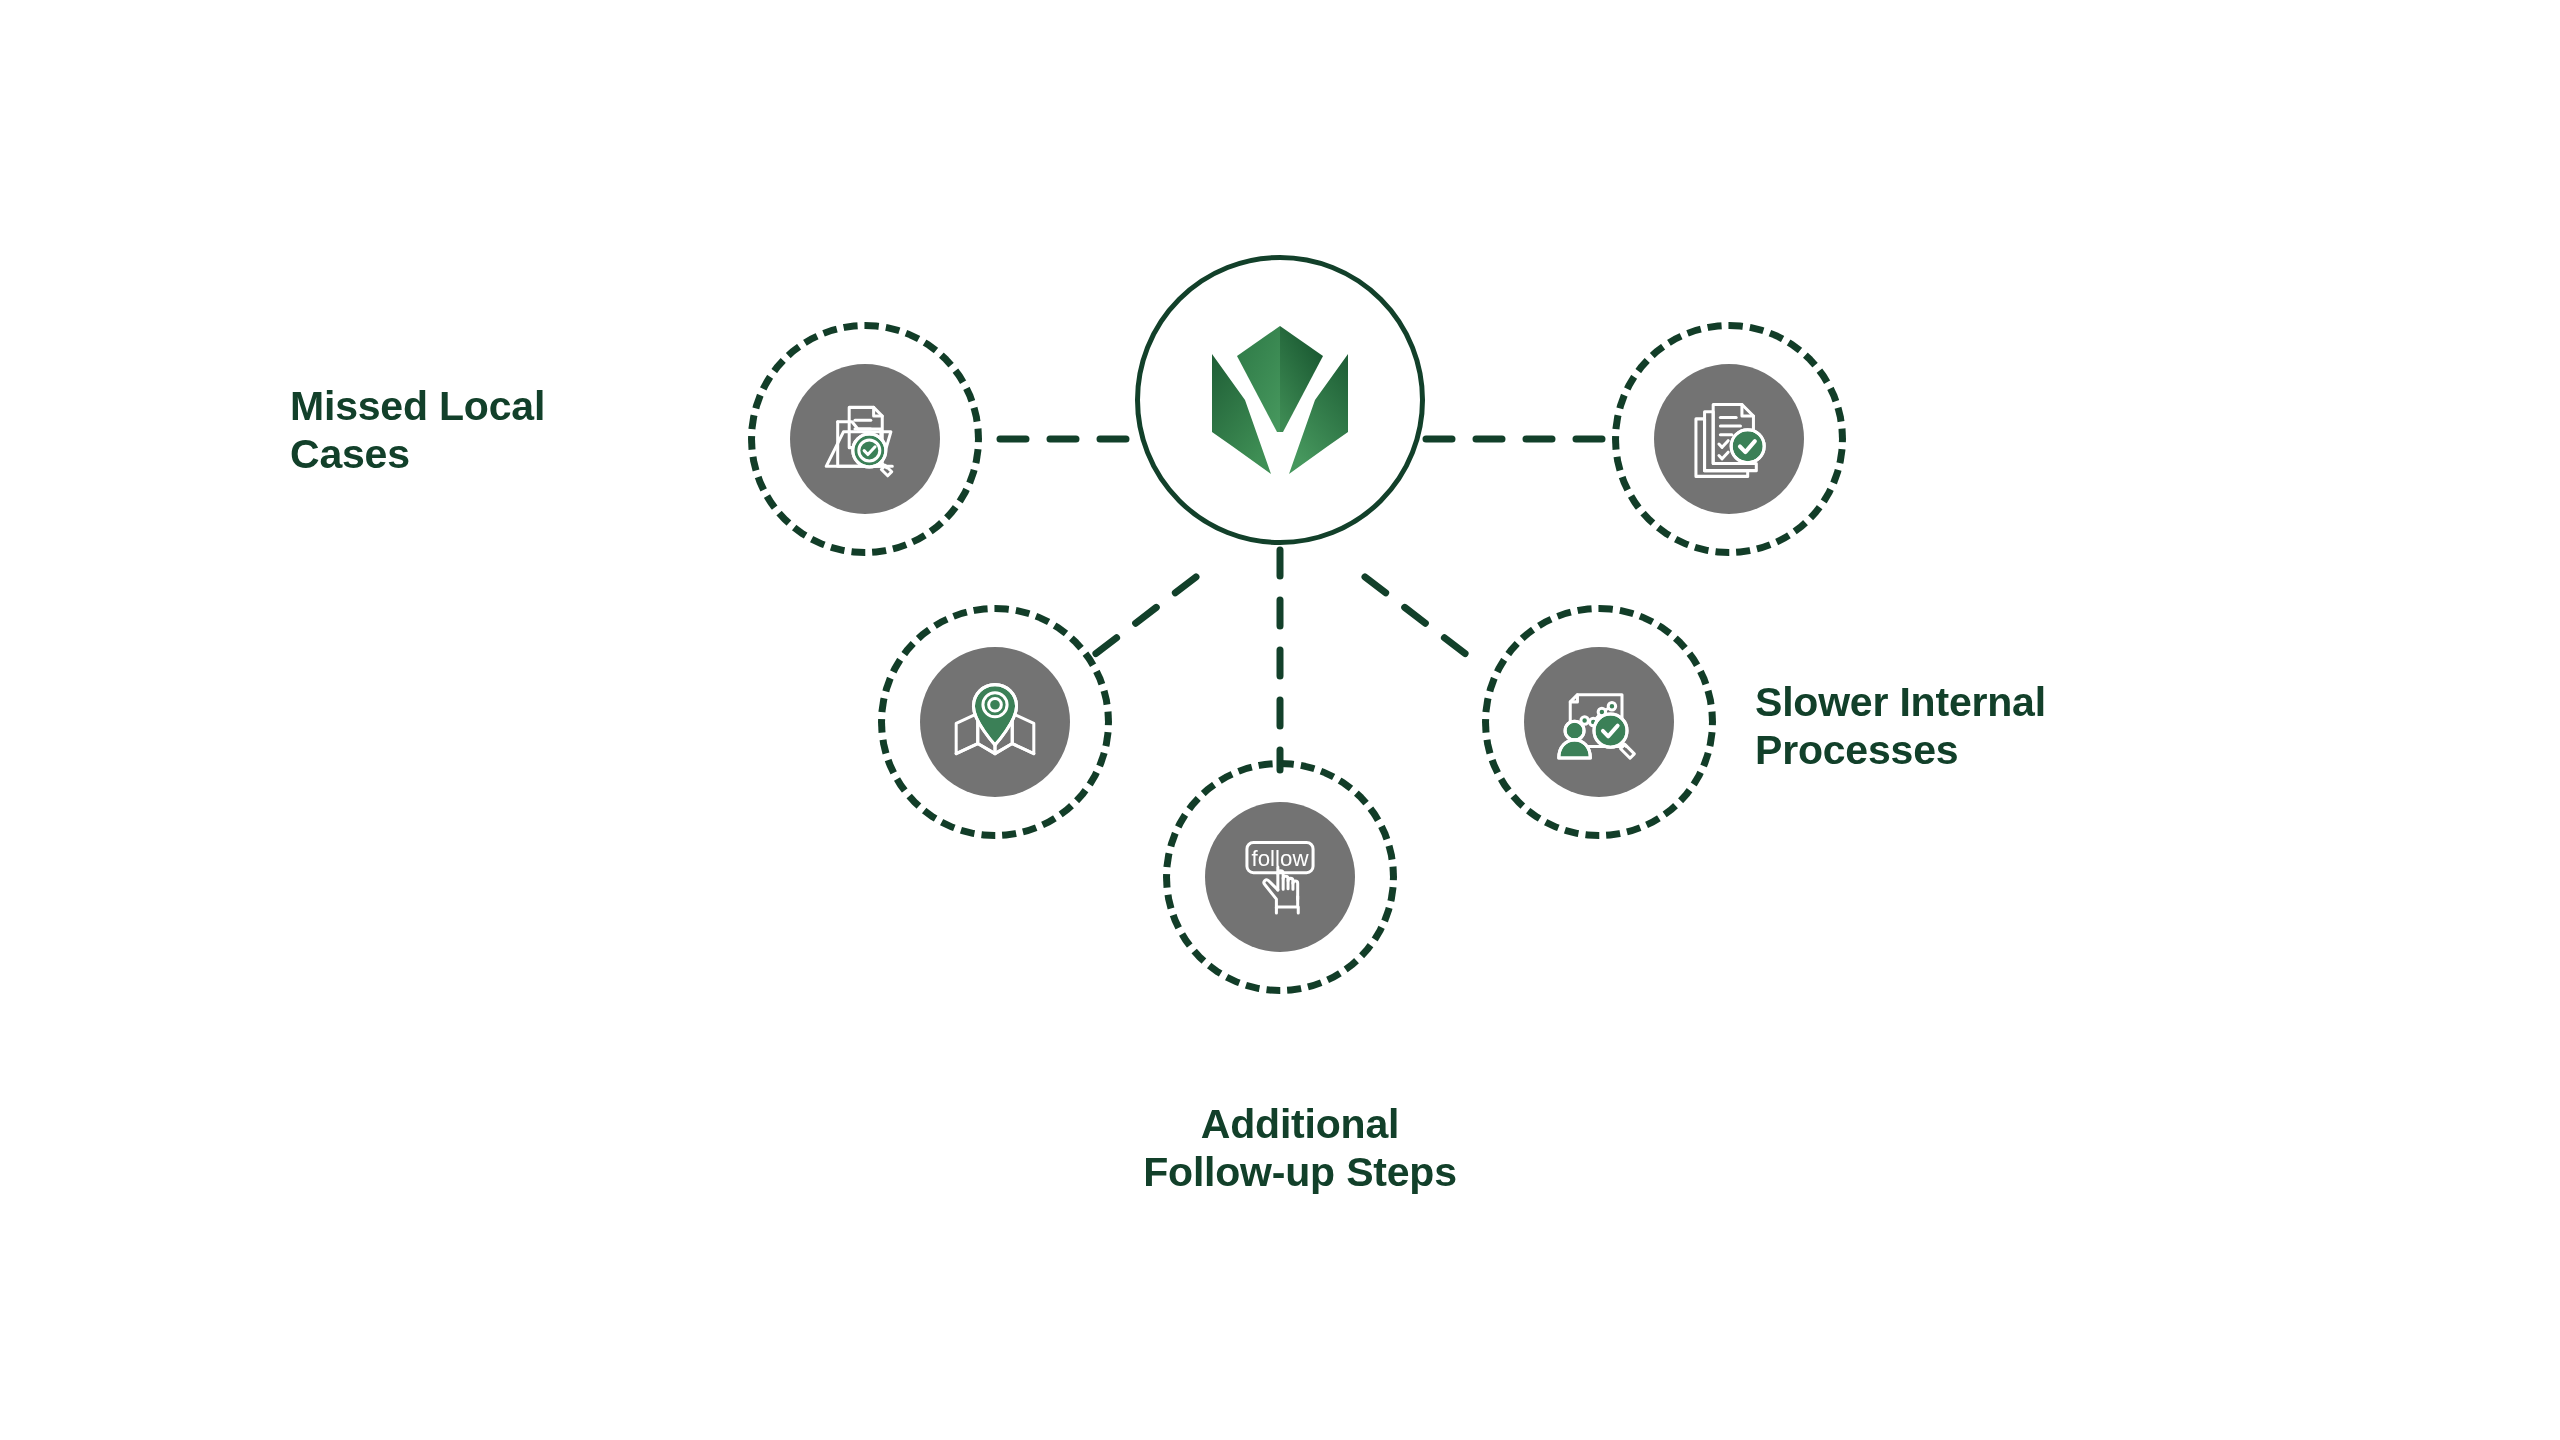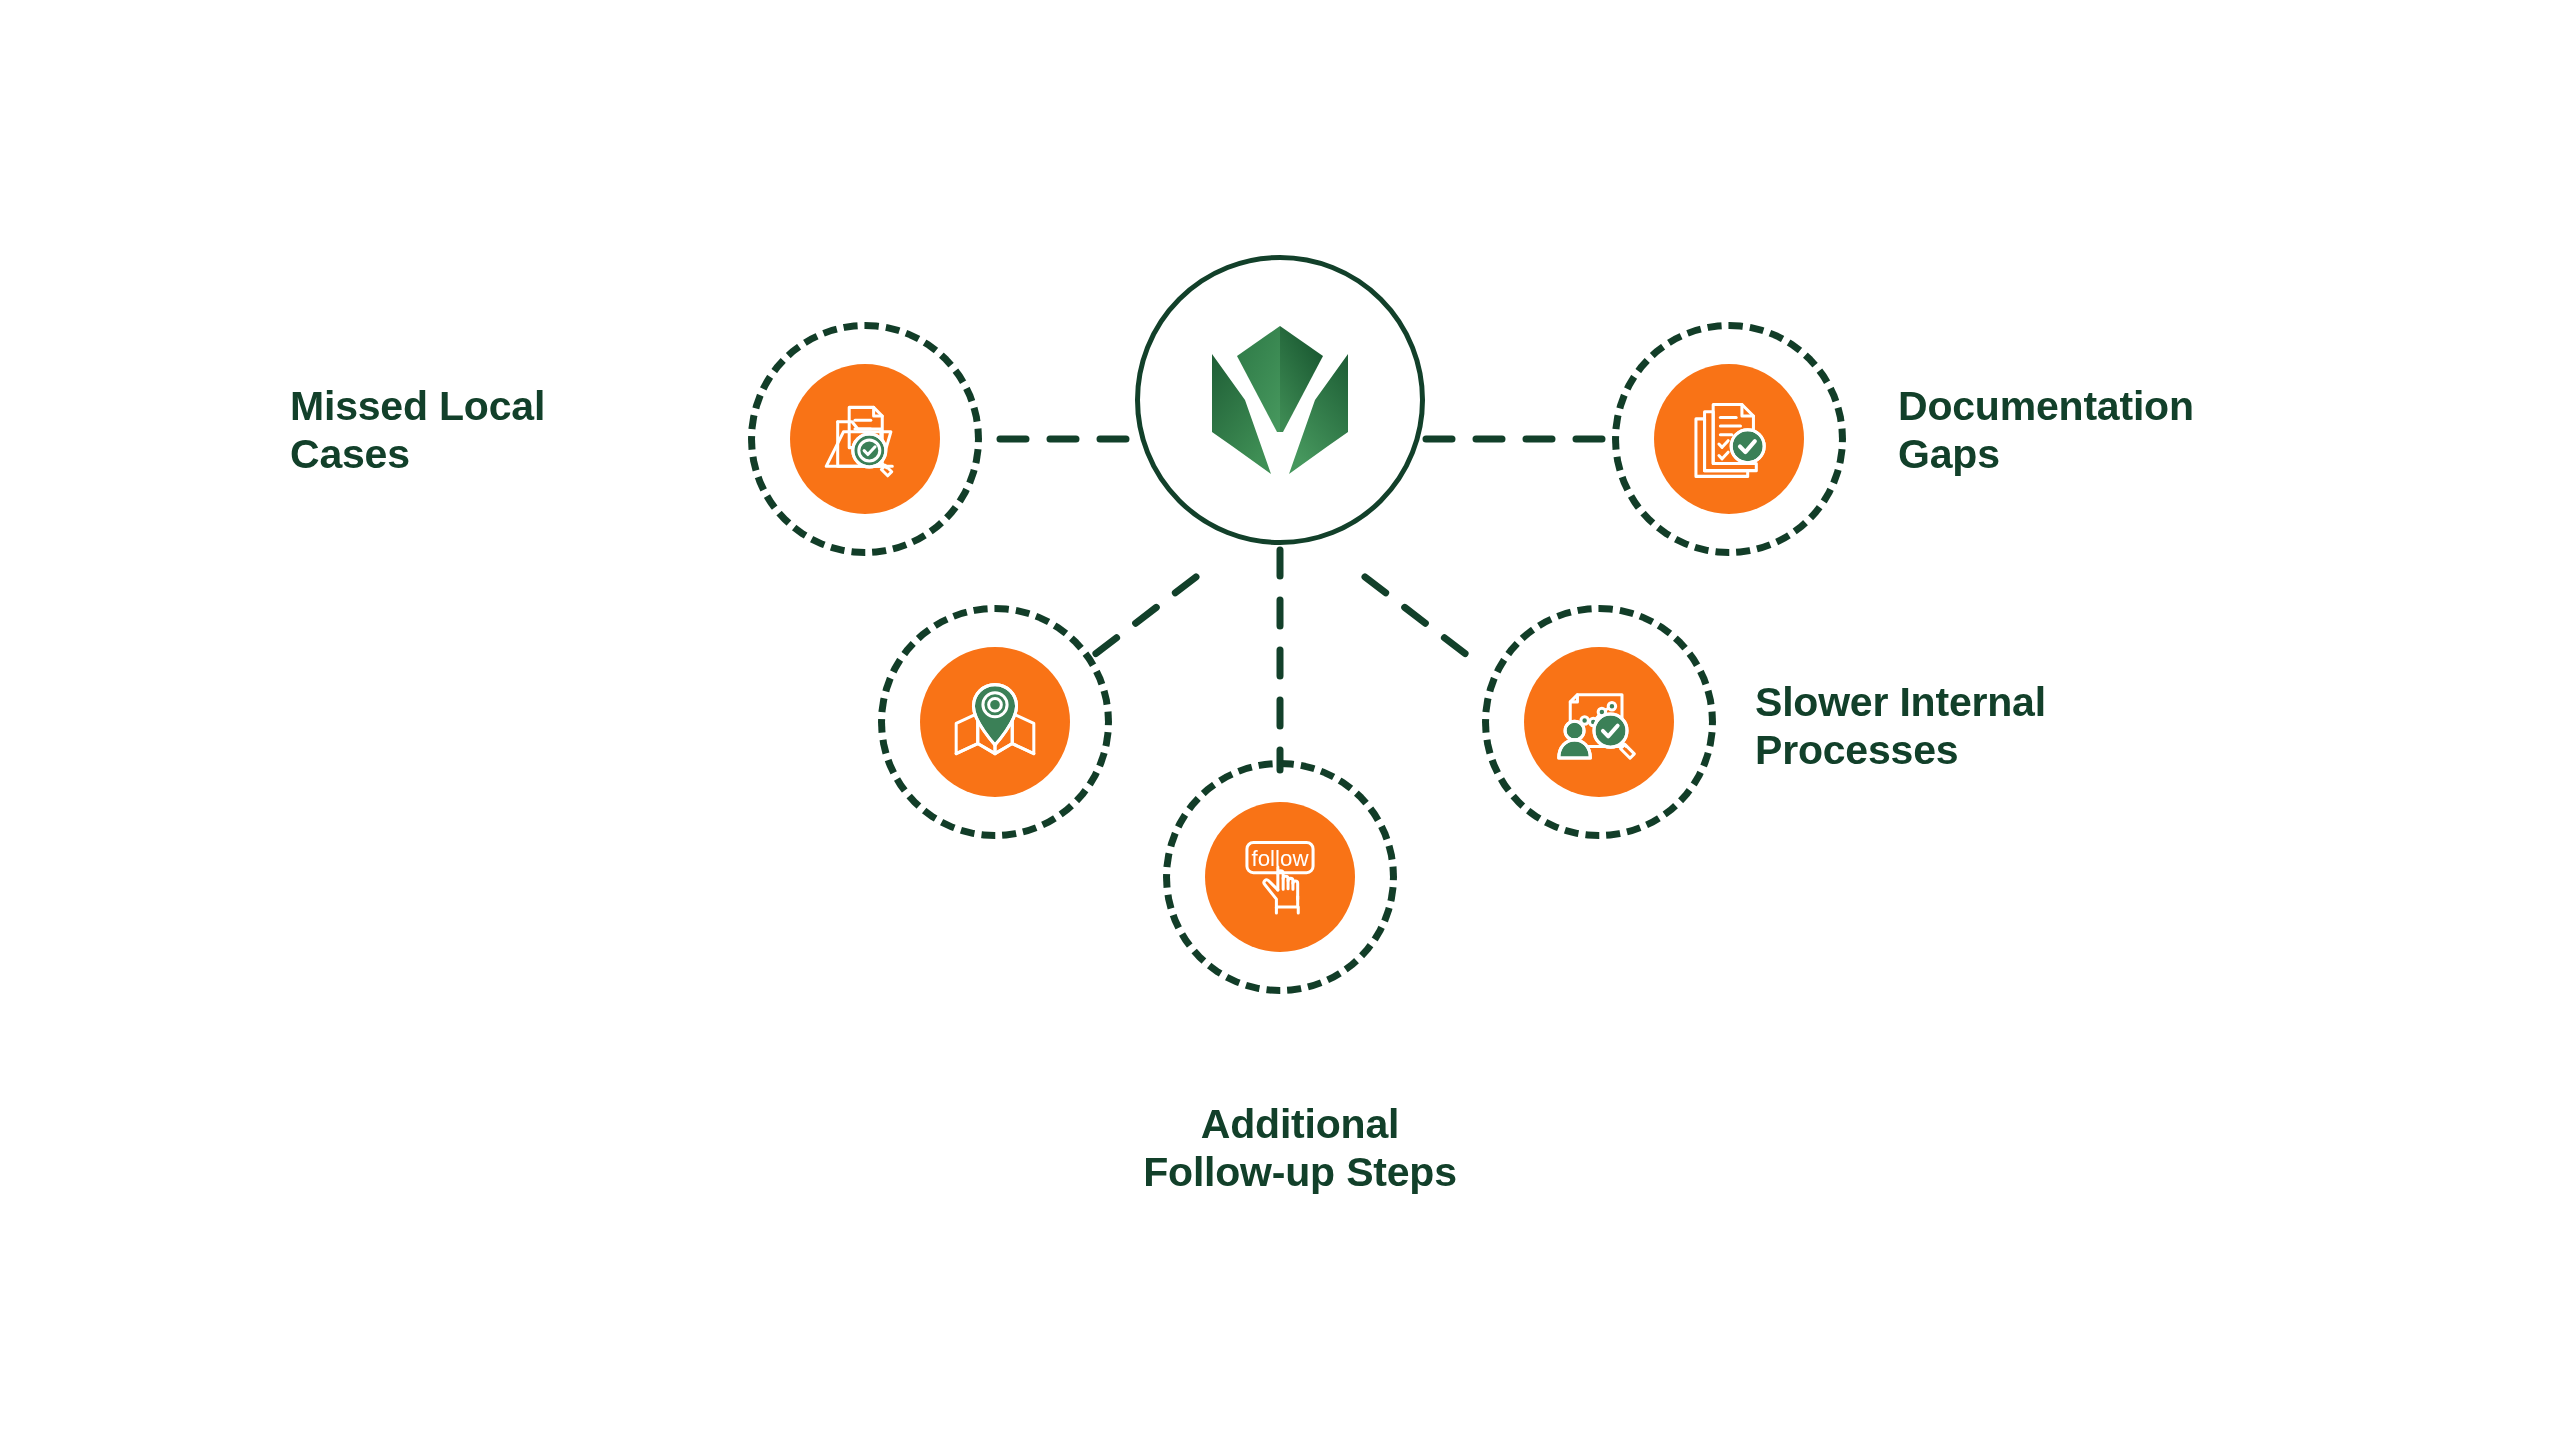--- a/index.html
+++ b/index.html
@@ -42,21 +42,21 @@
     border: 7px dashed #123d28;
     box-sizing: border-box;
     display: flex;
     align-items: center;
     justify-content: center;
   }
   .node-disc {
     width: 150px;
     height: 150px;
     border-radius: 50%;
-    background: #f97316;
+    background: #737373;
     display: flex;
     align-items: center;
     justify-content: center;
   }
   .node-disc svg {
     width: 92px;
     height: 92px;
     display: block;
   }
 
@@ -281,22 +281,20 @@
           <path d="M29.5 52.8 h15.2 v4.2"></path>
           <path d="M29.5 52.8 v4.2"></path>
         </svg>
       </span>
     </div>
   </div>
 
   <div id="label-0" class="label right-align">Missed Local
 Cases</div>
 
-  <div id="label-1" class="label left-align">Documentation
-Gaps</div>
 
 
   <div id="label-3" class="label left-align">Slower Internal
 Processes</div>
 
   <div id="label-4" class="label center-align">Additional
 Follow-up Steps</div>
 
 </div>
 

